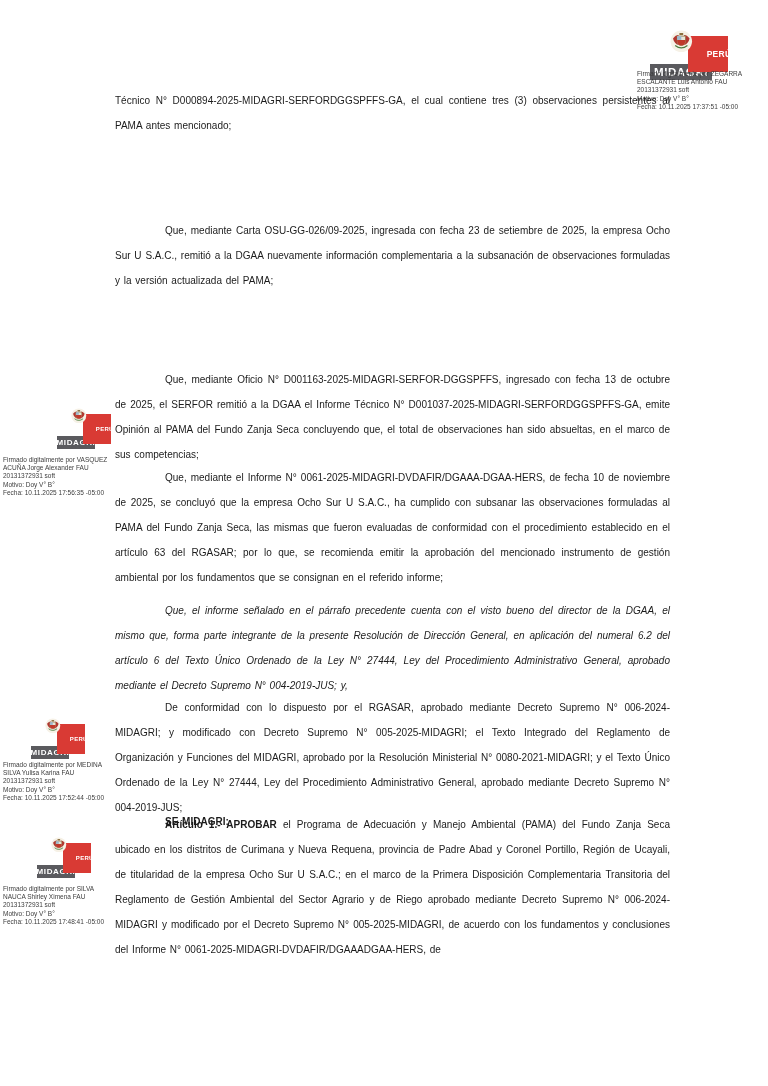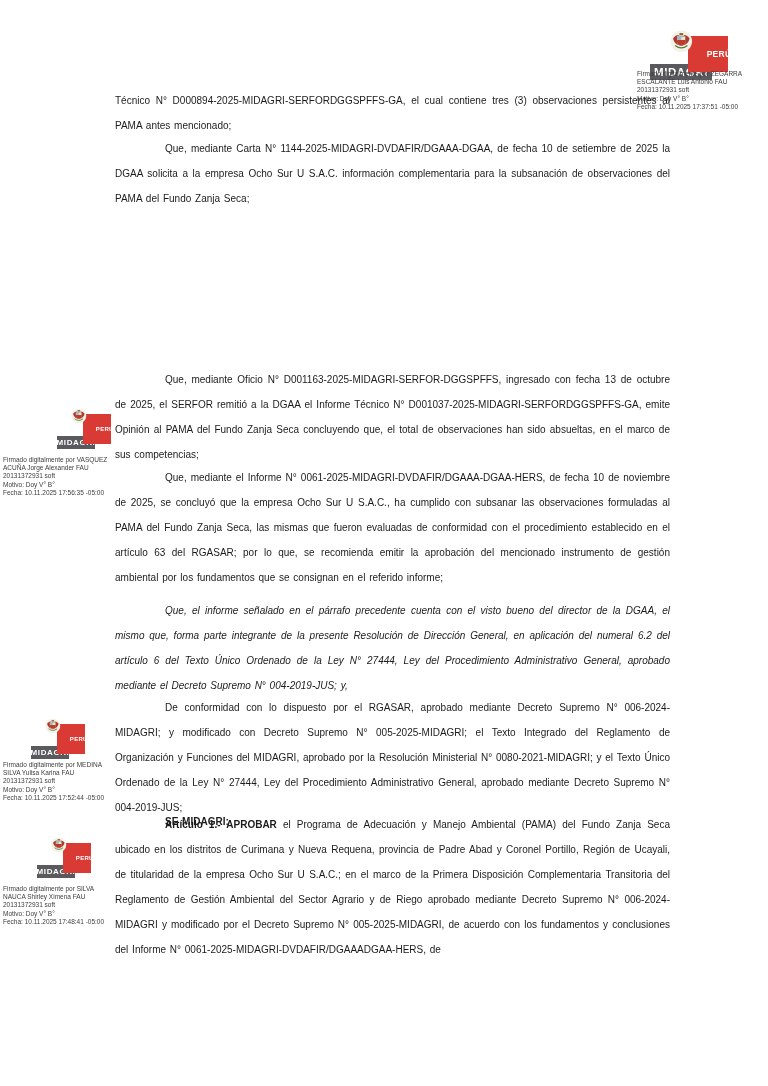--- a/index.html
+++ b/index.html
@@ -154,21 +154,21 @@
   </div>
   <div class="sig-text" id="sig-s3">
     <div>Firmado digitalmente por SILVA</div>
     <div>NAUCA Shirley Ximena FAU</div>
     <div>20131372931 soft</div>
     <div>Motivo: Doy V° B°</div>
     <div>Fecha: 10.11.2025 17:48:41 -05:00</div>
   </div>
 
   <p class="para p1">Técnico N° D000894-2025-MIDAGRI-SERFORDGGSPFFS-GA, el cual contiene tres (3) observaciones persistentes al PAMA antes mencionado;</p>
-  <p class="para p2 indent">Que, mediante Carta N° 1144-2025-MIDAGRI-DVDAFIR/DGAAA-DGAA, de fecha 10 de setiembre de 2025 la DGAA solicita a la empresa Ocho Sur U S.A.C. información complementaria para la subsanación de observaciones del PAMA del Fundo Zanja Seca;</p>
+  <p class="para p3 indent">Que, mediante Carta OSU-GG-026/09-2025, ingresada con fecha 23 de setiembre de 2025, la empresa Ocho Sur U S.A.C., remitió a la DGAA nuevamente información complementaria a la subsanación de observaciones formuladas y la versión actualizada del PAMA;</p>
   <p class="para p5 indent">Que, mediante Oficio N° D001163-2025-MIDAGRI-SERFOR-DGGSPFFS, ingresado con fecha 13 de octubre de 2025, el SERFOR remitió a la DGAA el Informe Técnico N° D001037-2025-MIDAGRI-SERFORDGGSPFFS-GA, emite Opinión al PAMA del Fundo Zanja Seca concluyendo que, el total de observaciones han sido absueltas, en el marco de sus competencias;</p>
   <p class="para p6 indent">Que, mediante el Informe N° 0061-2025-MIDAGRI-DVDAFIR/DGAAA-DGAA-HERS, de fecha 10 de noviembre de 2025, se concluyó que la empresa Ocho Sur U S.A.C., ha cumplido con subsanar las observaciones formuladas al PAMA del Fundo Zanja Seca, las mismas que fueron evaluadas de conformidad con el procedimiento establecido en el artículo 63 del RGASAR; por lo que, se recomienda emitir la aprobación del mencionado instrumento de gestión ambiental por los fundamentos que se consignan en el referido informe;</p>
   <p class="para p7 indent">Que, el informe señalado en el párrafo precedente cuenta con el visto bueno del director de la DGAA, el mismo que, forma parte integrante de la presente Resolución de Dirección General, en aplicación del numeral 6.2 del artículo 6 del Texto Único Ordenado de la Ley N° 27444, Ley del Procedimiento Administrativo General, aprobado mediante el Decreto Supremo N° 004-2019-JUS; y,</p>
   <p class="para p8 indent">De conformidad con lo dispuesto por el RGASAR, aprobado mediante Decreto Supremo N° 006-2024-MIDAGRI; y modificado con Decreto Supremo N° 005-2025-MIDAGRI; el Texto Integrado del Reglamento de Organización y Funciones del MIDAGRI, aprobado por la Resolución Ministerial N° 0080-2021-MIDAGRI; y el Texto Único Ordenado de la Ley N° 27444, Ley del Procedimiento Administrativo General, aprobado mediante Decreto Supremo N° 004-2019-JUS;</p>
   <p class="para p-resolve indent">SE MIDAGRI:</p>
   <p class="para p9 indent"><span class="bold">Artículo 1.- APROBAR</span><span> el Programa de Adecuación y Manejo Ambiental (PAMA) del Fundo Zanja Seca ubicado en los distritos de Curimana y Nueva Requena, provincia de Padre Abad y Coronel Portillo, Región de Ucayali, de titularidad de la empresa Ocho Sur U S.A.C.; en el marco de la Primera Disposición Complementaria Transitoria del Reglamento de Gestión Ambiental del Sector Agrario y de Riego aprobado mediante Decreto Supremo N° 006-2024-MIDAGRI y modificado por el Decreto Supremo N° 005-2025-MIDAGRI, de acuerdo con los fundamentos y conclusiones del Informe N° 0061-2025-MIDAGRI-DVDAFIR/DGAAADGAA-HERS, de</span></p>
 
 </div>
 
 </body></html>

